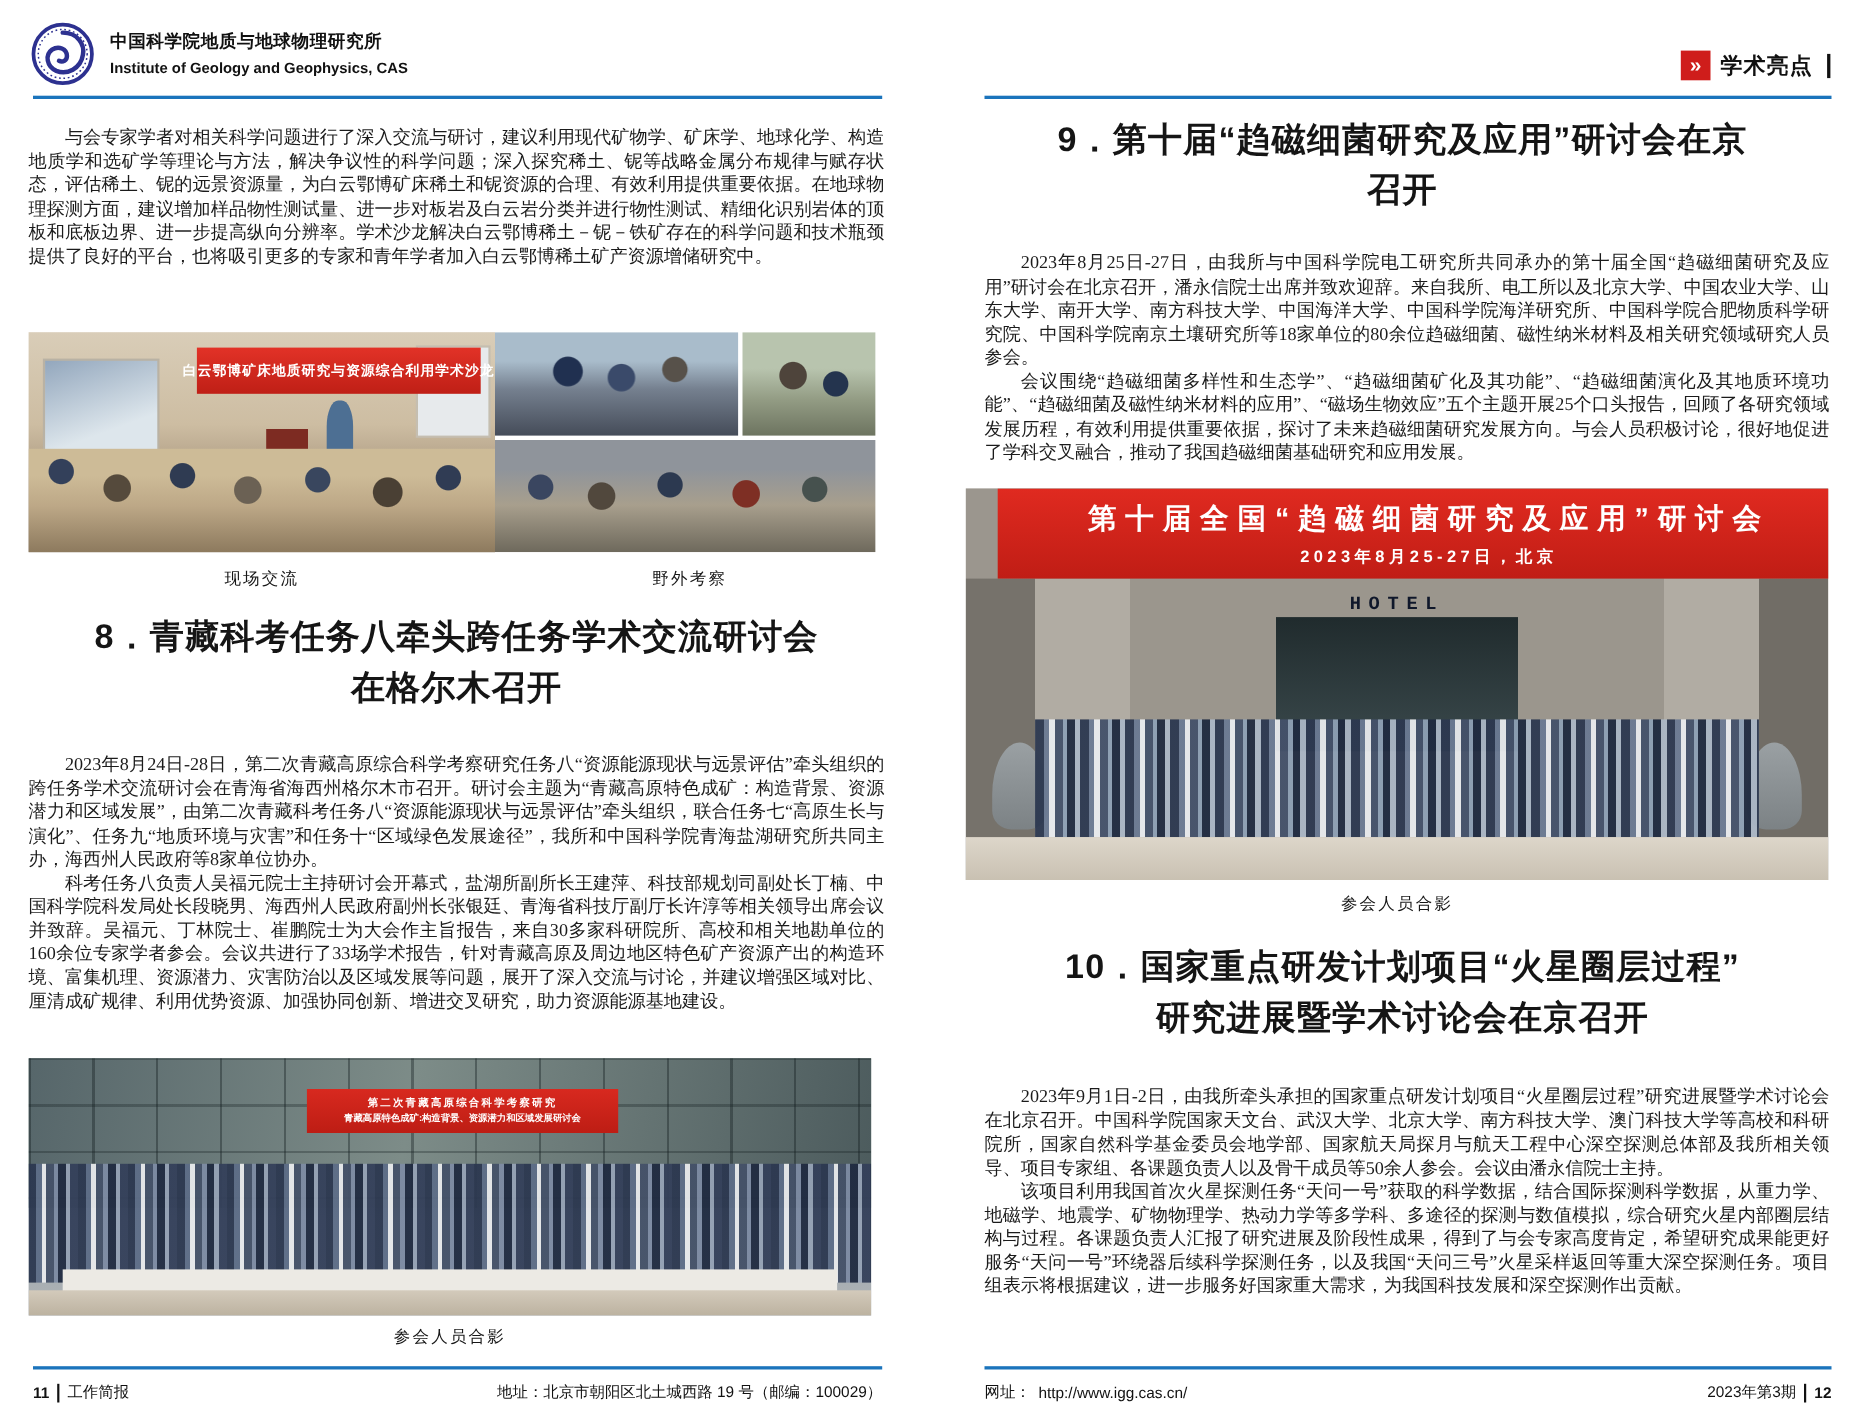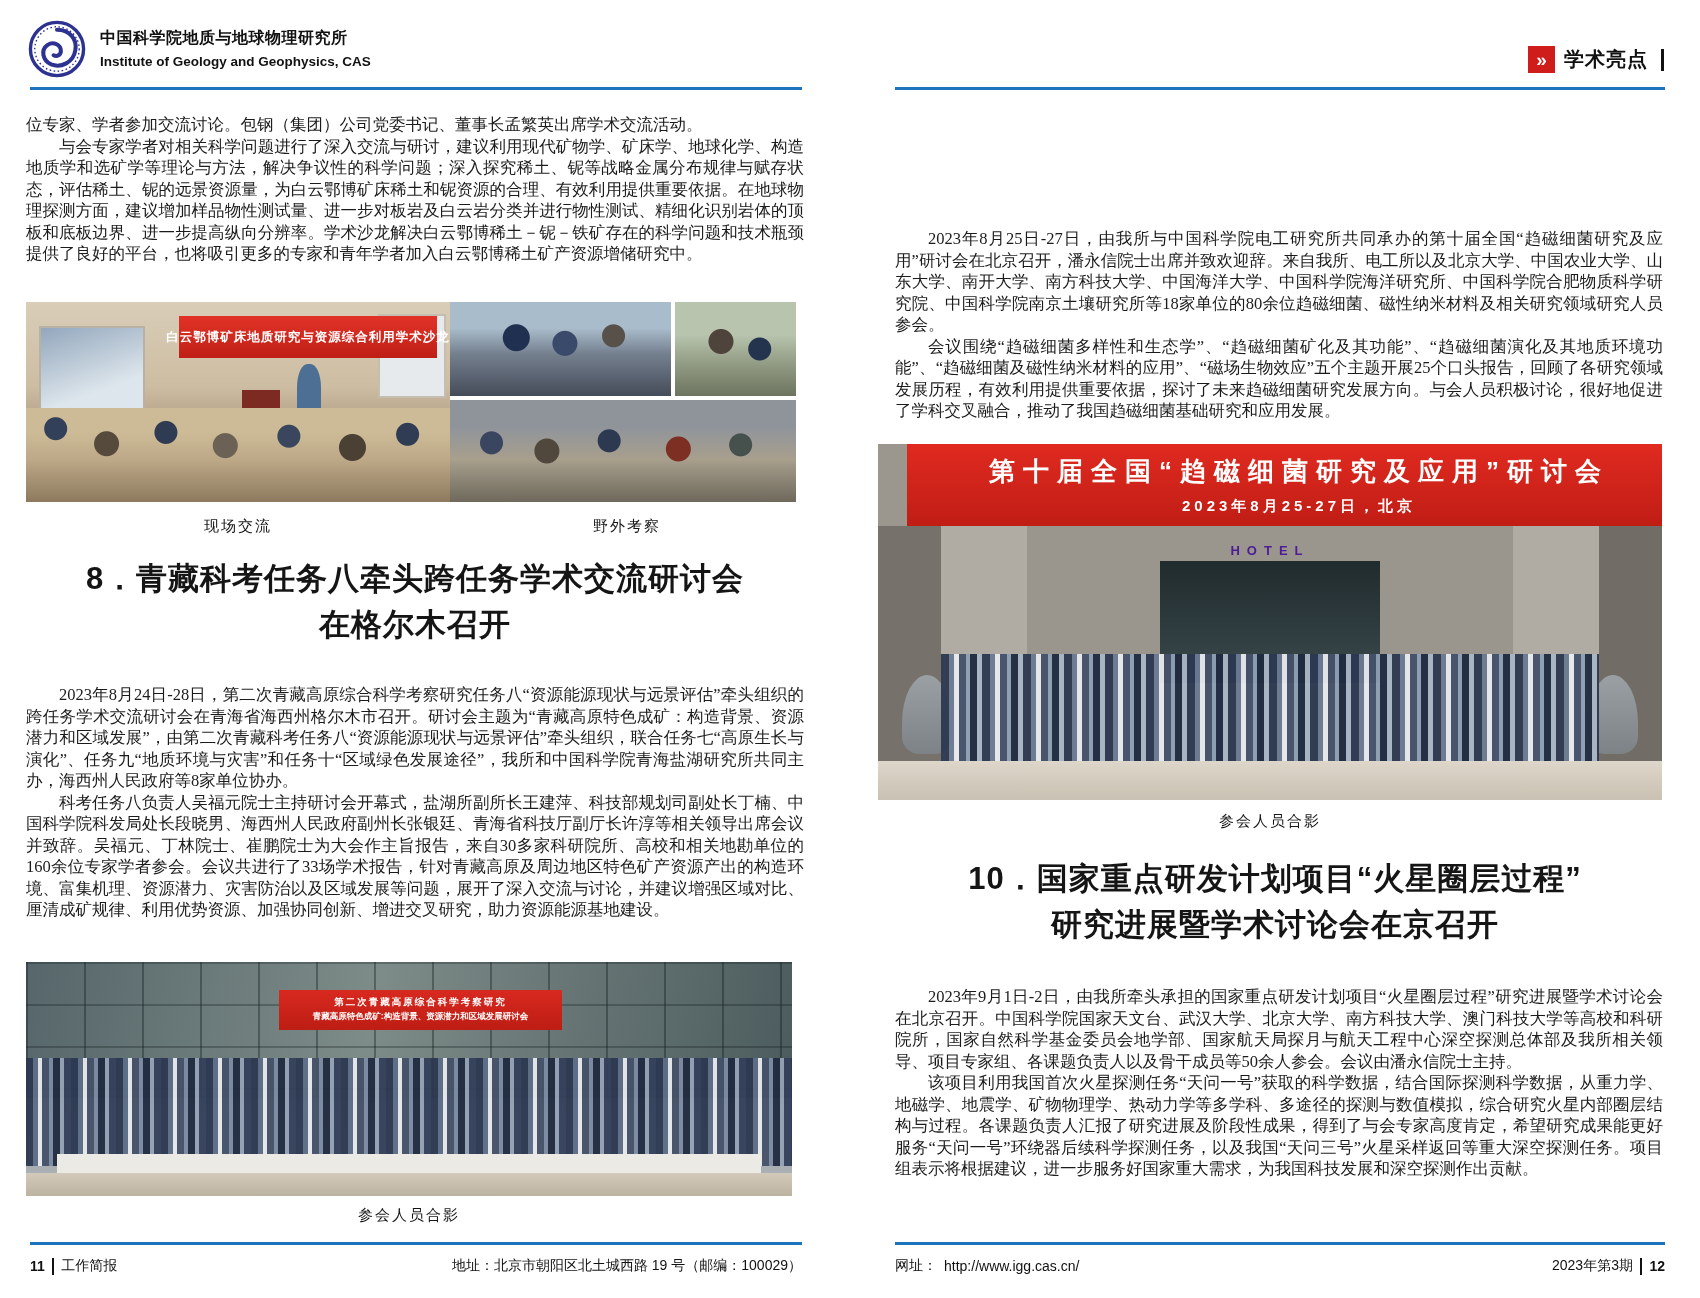--- a/index.html
+++ b/index.html
@@ -105,21 +105,21 @@
   .photo-hotel{background:#9b968e;}
   .hot-banner{left:0;top:0;width:100%;height:23%;background:linear-gradient(180deg,#e02a20,#c01d15);
       color:#fff;display:flex;flex-direction:column;align-items:center;justify-content:center;gap:8px;
       font-family:"Liberation Sans",sans-serif;font-weight:700;margin-left:29px;}
   .hot-banner .l1{font-size:26px;letter-spacing:8px;white-space:nowrap;}
   .hot-banner .l2{font-size:15px;letter-spacing:4px;white-space:nowrap;}
   .facade{left:0;top:23%;width:100%;height:77%;
       background:linear-gradient(90deg,#76726b 0 8%,#b1aca3 8% 19%,#9b968d 19% 81%,#b1aca3 81% 92%,#716d66 92% 100%);}
   .door{left:36%;top:33%;width:28%;height:34%;background:linear-gradient(180deg,#202b2d,#3b4a4d);}
   .hotel-sign{left:36%;top:27%;width:28%;height:6%;display:flex;align-items:center;justify-content:center;
-      color:#4c1d95;font-family:Liberation Sans, sans-serif;font-weight:700;font-size:13px;letter-spacing:7px;}
+      color:#0f172a;font-family:Liberation Mono, monospace;font-weight:700;font-size:17px;letter-spacing:7px;}
   .lion{bottom:13%;width:6.5%;height:22%;background:linear-gradient(180deg,#9aa0a3,#7c8285);
       border-radius:50% 50% 35% 35% / 62% 62% 22% 22%;}
   .lion-l{left:3%;} .lion-r{right:3%;}
   .hot-crowd{left:8%;bottom:11%;width:84%;height:30%;opacity:.95;
       background:
         repeating-linear-gradient(90deg,#2c3850 0 8px,#6b7a93 8px 13px,#e9ebee 13px 18px,#44516a 18px 25px,
           #8ea0b5 25px 29px,#1f2a40 29px 36px,#aab6c5 36px 41px);}
   .pave{left:0;bottom:0;width:100%;height:11%;background:linear-gradient(180deg,#ddd6ca,#c9c1b2);}
 
   
@@ -148,21 +148,20 @@
         <path d="M30 10 C44 10 51 21 49 31 C47 44 34 50 24 46 C15 42 13 31 20 26 C26 22 34 25 34 32 C34 36 30 38.5 26.5 36.5" fill="none" stroke="#2d3190" stroke-width="4.2" stroke-linecap="round"></path>
       </svg>
     </div>
     <div class="brand">
       <div class="cn">中国科学院地质与地球物理研究所</div>
       <div class="en">Institute of Geology and Geophysics, CAS</div>
     </div>
     <div class="hdr-rule"></div>
 
     <div class="tblock" style="left:26px;top:114px;width:778px;">
-      <p class="noind">位专家、学者参加交流讨论。包钢（集团）公司党委书记、董事长孟繁英出席学术交流活动。</p>
       <p>与会专家学者对相关科学问题进行了深入交流与研讨，建议利用现代矿物学、矿床学、地球化学、构造地质学和选矿学等理论与方法，解决争议性的科学问题；深入探究稀土、铌等战略金属分布规律与赋存状态，评估稀土、铌的远景资源量，为白云鄂博矿床稀土和铌资源的合理、有效利用提供重要依据。在地球物理探测方面，建议增加样品物性测试量、进一步对板岩及白云岩分类并进行物性测试、精细化识别岩体的顶板和底板边界、进一步提高纵向分辨率。学术沙龙解决白云鄂博稀土－铌－铁矿存在的科学问题和技术瓶颈提供了良好的平台，也将吸引更多的专家和青年学者加入白云鄂博稀土矿产资源增储研究中。</p>
     </div>
 
     <div class="ab" style="left:26px;top:302px;width:928px;height:200px;display:flex;gap:0;">
       <figure class="photo photo-conf" style="margin:0;width:424px;height:200px;">
         <div class="ab conf-screen-l"></div>
         <div class="ab conf-screen-r"></div>
         <div class="ab conf-banner">白云鄂博矿床地质研究与资源综合利用学术沙龙</div>
         <div class="ab conf-podium"></div>
         <div class="ab conf-speaker"></div>
@@ -215,20 +214,24 @@
 
   <section class="page page-r">
 
     <div class="hdr-right">
       <span class="chev-box">»</span>
       <span class="hdr-label">学术亮点</span>
       <span class="hdr-bar"></span>
     </div>
     <div class="hdr-rule"></div>
 
+    <div class="sec-title" style="left:40px;top:104px;width:770px;">
+      <div>9．第十届“趋磁细菌研究及应用”研讨会在京</div>
+      <div>召开</div>
+    </div>
 
     <div class="tblock" style="left:45px;top:228px;width:768px;">
       <p>2023年8月25日-27日，由我所与中国科学院电工研究所共同承办的第十届全国“趋磁细菌研究及应用”研讨会在北京召开，潘永信院士出席并致欢迎辞。来自我所、电工所以及北京大学、中国农业大学、山东大学、南开大学、南方科技大学、中国海洋大学、中国科学院海洋研究所、中国科学院合肥物质科学研究院、中国科学院南京土壤研究所等18家单位的80余位趋磁细菌、磁性纳米材料及相关研究领域研究人员参会。</p>
       <p>会议围绕“趋磁细菌多样性和生态学”、“趋磁细菌矿化及其功能”、“趋磁细菌演化及其地质环境功能”、“趋磁细菌及磁性纳米材料的应用”、“磁场生物效应”五个主题开展25个口头报告，回顾了各研究领域发展历程，有效利用提供重要依据，探讨了未来趋磁细菌研究发展方向。与会人员积极讨论，很好地促进了学科交叉融合，推动了我国趋磁细菌基础研究和应用发展。</p>
     </div>
 
     <figure class="photo photo-hotel ab" style="margin:0;left:28px;top:444px;width:784px;height:356px;">
       <div class="ab facade"></div>
       <div class="ab hot-banner">
         <div class="l1">第十届全国“趋磁细菌研究及应用”研讨会</div>

